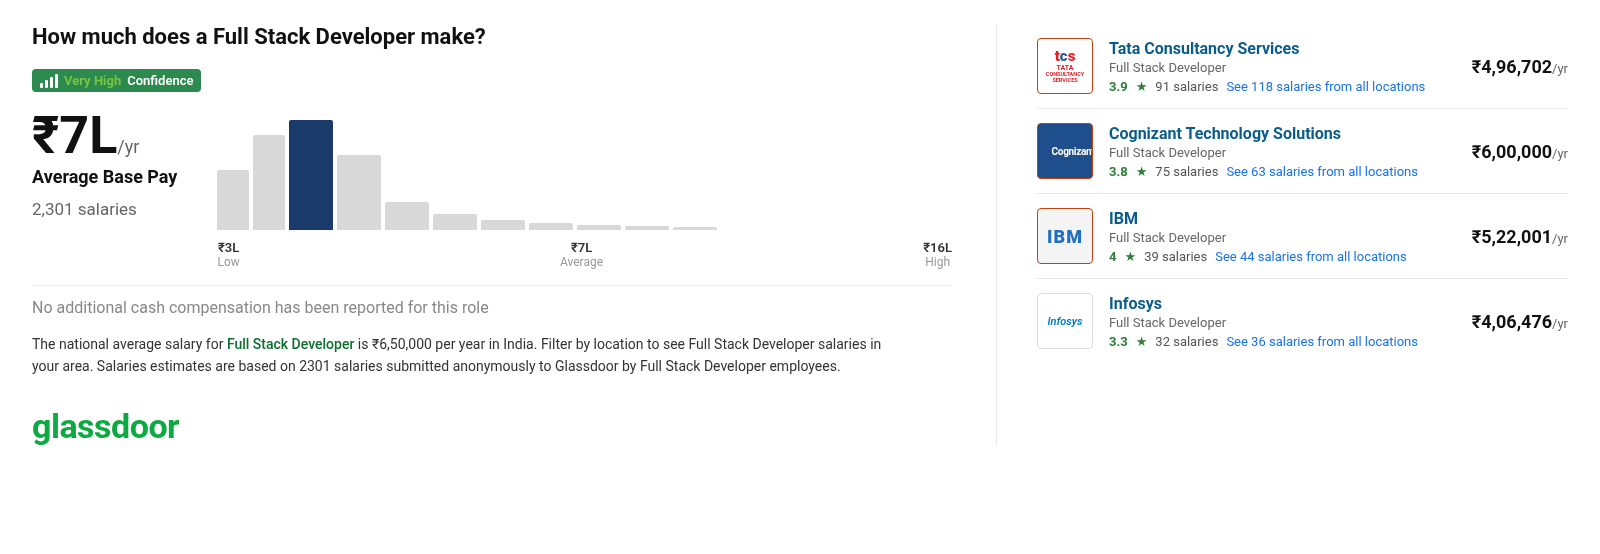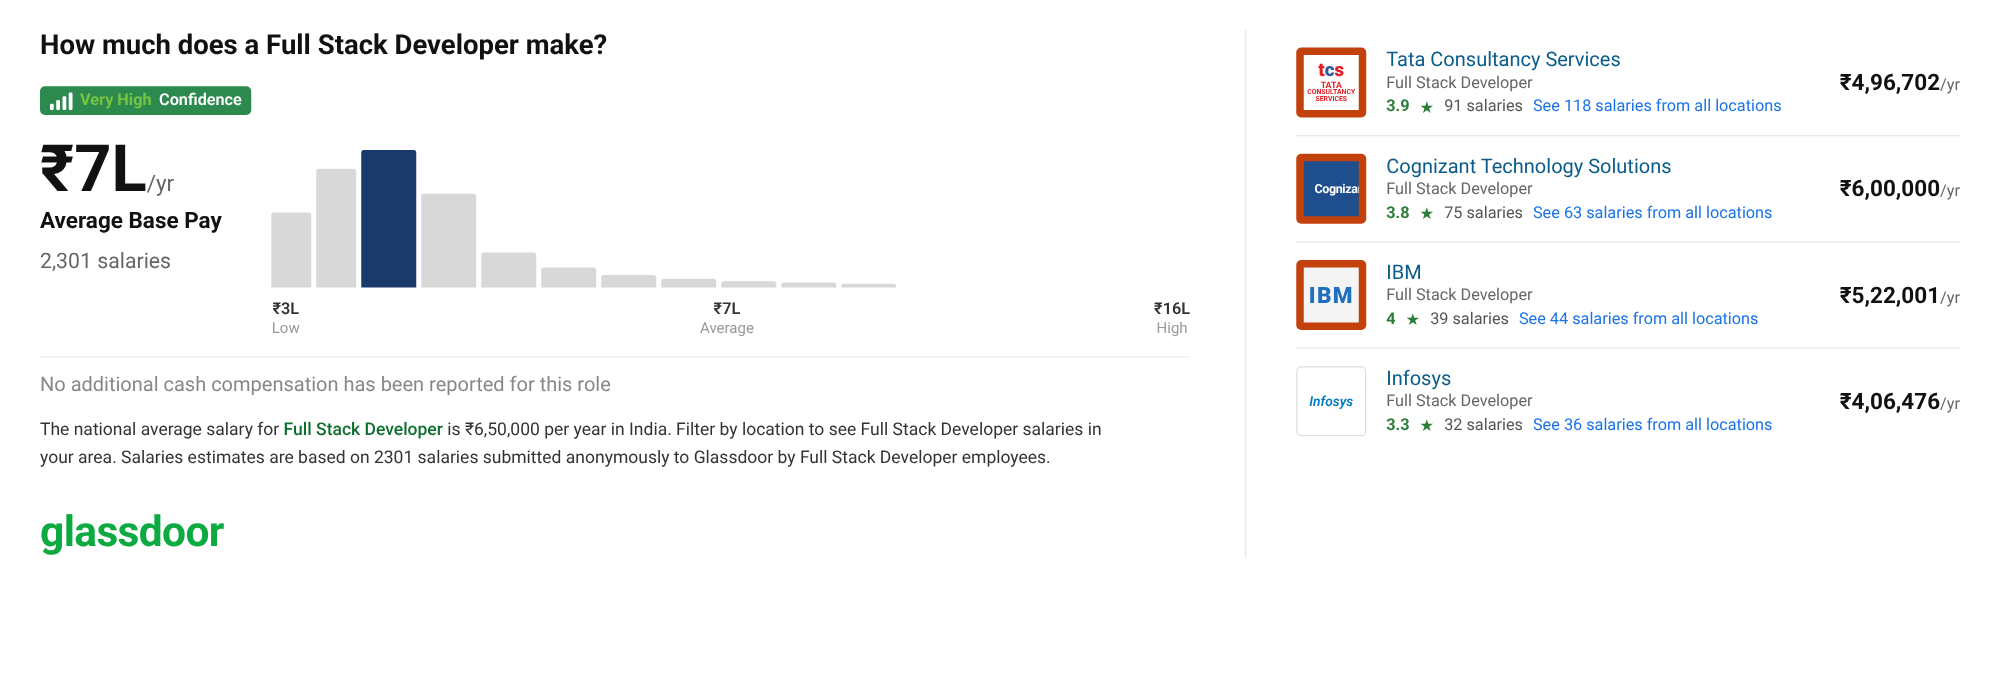--- a/index.html
+++ b/index.html
@@ -165,47 +165,47 @@
       display: flex;
       align-items: center;
       padding: 14px 0;
       border-bottom: 1px solid #e8e8e8;
       gap: 16px;
     }
     .company-logo {
       width: 56px;
       height: 56px;
       border-radius: 4px;
-      border: 6px solid #c2410c;
+      border: 1px solid #c2410c;
       display: flex;
       align-items: center;
       justify-content: center;
       font-size: 11px;
       font-weight: 700;
       flex-shrink: 0;
       overflow: hidden;
     }
     .company-info {
       flex: 1;
     }
     .company-name {
       font-size: 16px;
-      font-weight: 400;
+      font-weight: 700;
       color: #0a5c8a;
       text-decoration: none;
       cursor: pointer;
     }
     .company-role {
       font-size: 13px;
       color: #666;
       margin-top: 2px;
     }
     .company-rating-row {
       display: flex;
-      align-items: flex-start;
+      align-items: flex-end;
       gap: 8px;
       margin-top: 4px;
     }
     .rating-num {
       font-size: 13px;
       font-weight: 700;
       color: #2d7d3a;
     }
     .star-icon {
       color: #2d7d3a;

